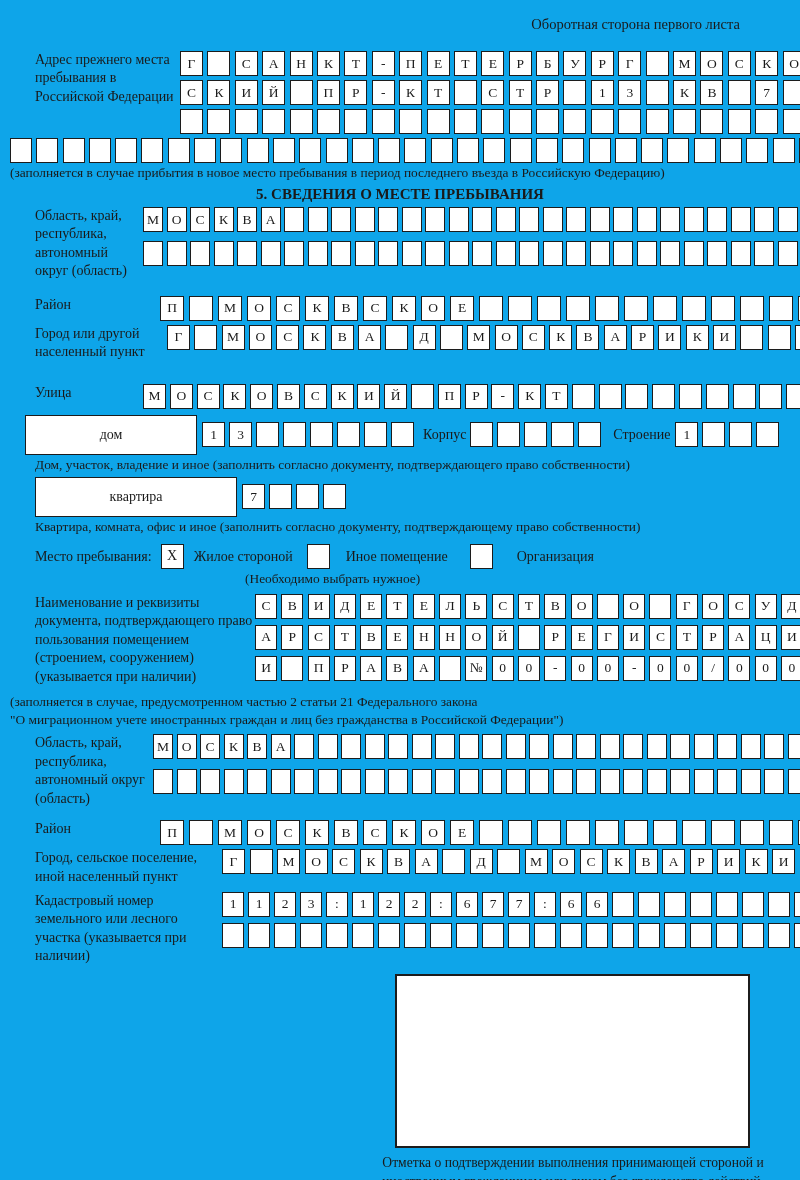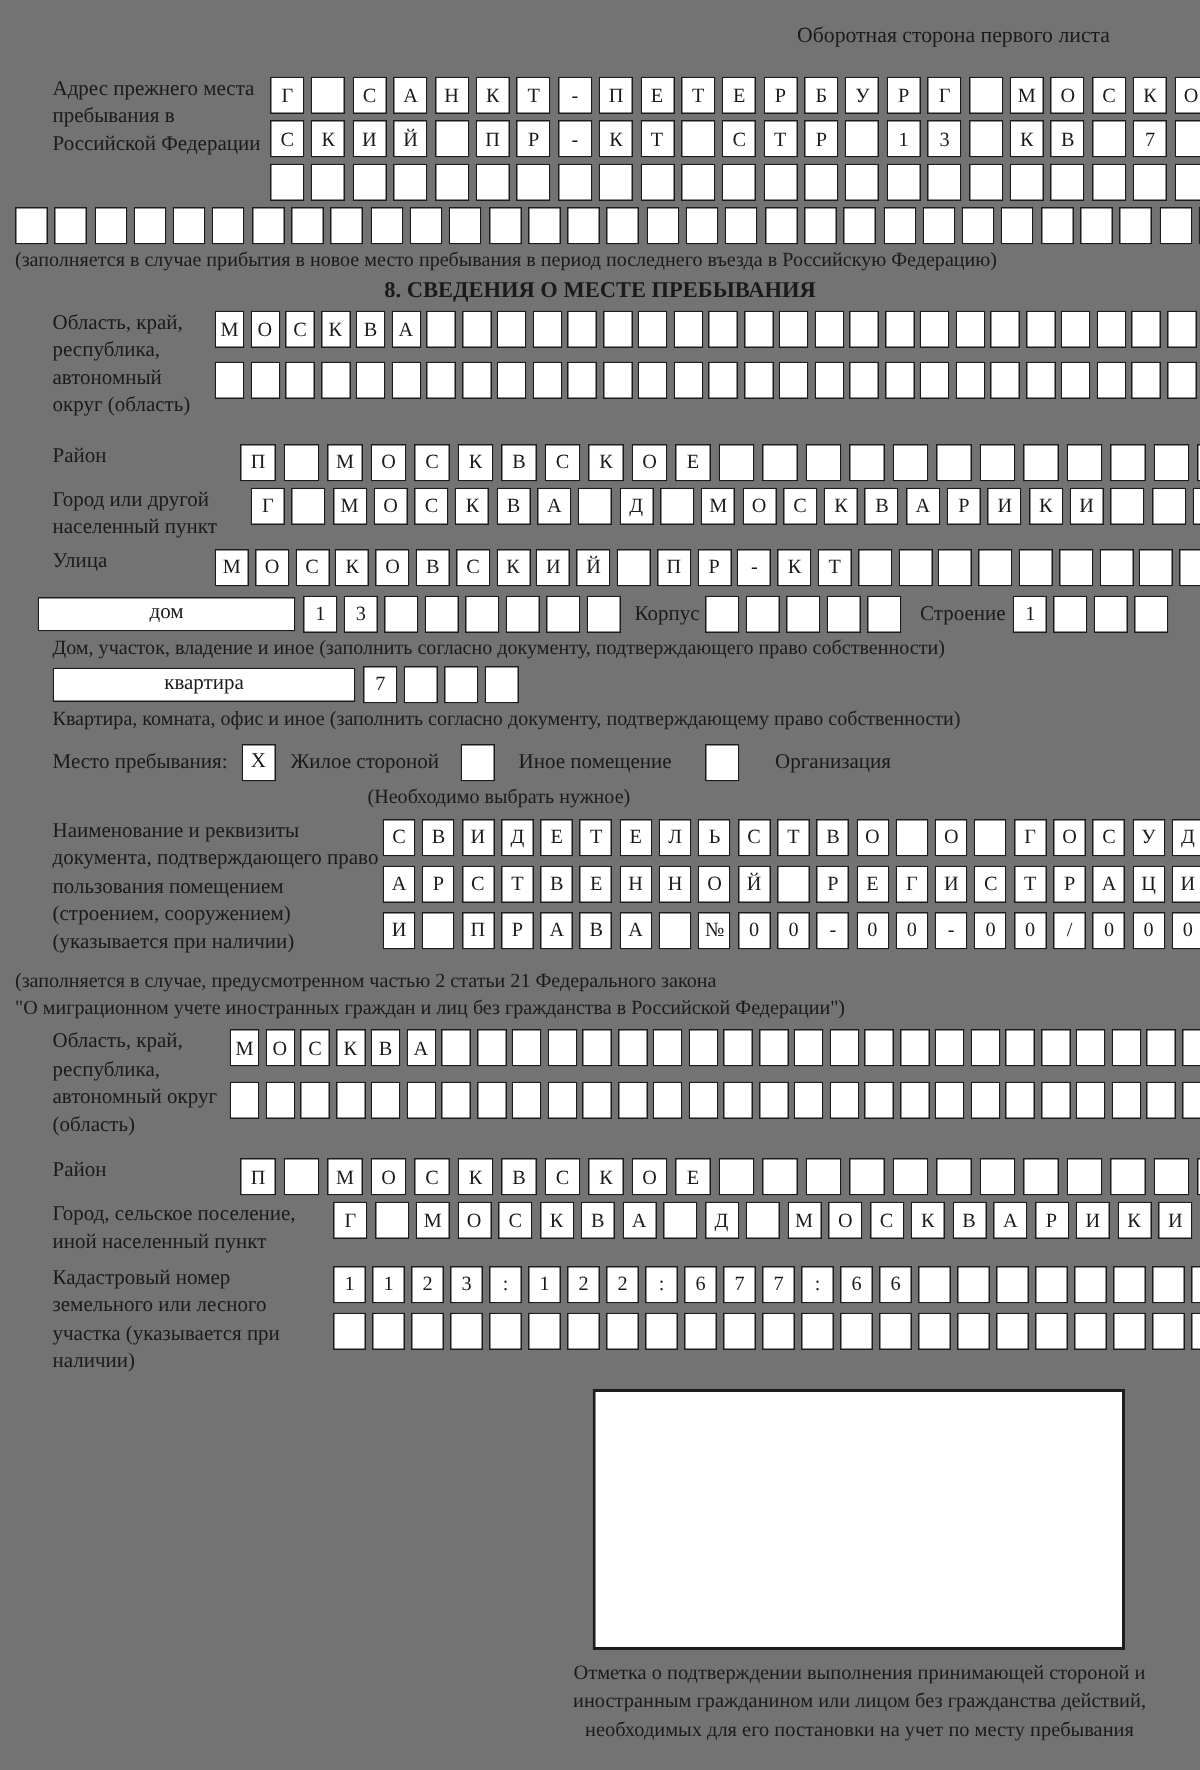--- a/index.html
+++ b/index.html
@@ -1,19 +1,19 @@
 <!DOCTYPE html>
 <html><head>
 <meta charset="utf-8">
 <style>
   html,body{margin:0;padding:0;background:#fff;}
   #page{
     position:relative;
     width:800px;height:1180px;
-    background:#737373;
+    background:#0ea5e9;
     color:#1a1a1a;
     font-family:"Liberation Serif","DejaVu Serif",serif;
     overflow:hidden;
     box-sizing:border-box;
     padding:0 10px;
   }
   .hdr-note{ text-align:right; padding:16px 50px 0 0; font-size:14.5px; }
   .frow{ display:flex; align-items:flex-start; }
   .label{ font-size:14px; line-height:1.32; padding-left:25px; box-sizing:border-box; flex:none; }
   .rows > .cells{ margin-bottom:4px; }
@@ -21,21 +21,21 @@
   .cell{
     flex:none;
     width:var(--cw,20px); height:23px;
     border:1.6px solid #1c1c1c;
     display:flex; align-items:center; justify-content:center;
     font-size:13.5px; background:#fff;
   }
   .caption{ font-size:13.4px; margin-top:2px; }
   .stitle{ text-align:center; font-weight:bold; font-size:15px; }
   .bigbox{
-    border:1.7px solid #1c1c1c; height:23px; box-sizing:border-box;
+    border:1.7px solid #1c1c1c; height:40px; box-sizing:border-box;
     display:flex; align-items:center; justify-content:center;
     font-size:14px; flex:none; background:#fff;
   }
   .inline-lbl{ font-size:14px; line-height:25px; }
   .checkbox{
     flex:none; width:23px; height:25px; border:1.7px solid #1c1c1c; box-sizing:border-box;
     display:flex; align-items:center; justify-content:center; font-size:14px; background:#fff;
   }
   .stay-row{ display:flex; margin-top:9px; padding-left:25px; }
   .stamp-box{
@@ -162,21 +162,21 @@
       <span class="cell"></span>
       <span class="cell"></span>
       <span class="cell"></span>
       <span class="cell"></span>
       <span class="cell"></span>
       <span class="cell"></span>
       <span class="cell"></span>
     </div>
   <div class="caption">(заполняется в случае прибытия в новое место пребывания в период последнего въезда в Российскую Федерацию)</div>
 
-  <div class="stitle" style="margin-top:5px">8. СВЕДЕНИЯ О МЕСТЕ ПРЕБЫВАНИЯ</div>
+  <div class="stitle" style="margin-top:5px">5. СВЕДЕНИЯ О МЕСТЕ ПРЕБЫВАНИЯ</div>
 
   <div class="frow" style="margin-top:4px">
     <div class="label" style="width:133px">Область, край, республика, автономный округ (область)</div>
     <div class="rows">
       <div class="cells" style="--cw:18px;--gap:3.5px;margin-bottom:9px">
           <span class="cell">М</span>
           <span class="cell">О</span>
           <span class="cell">С</span>
           <span class="cell">К</span>
           <span class="cell">В</span>
@@ -289,21 +289,21 @@
         <span class="cell">Р</span>
         <span class="cell">И</span>
         <span class="cell">К</span>
         <span class="cell">И</span>
         <span class="cell"></span>
         <span class="cell"></span>
         <span class="cell"></span>
       </div>
   </div>
 
-  <div class="frow" style="margin-top:4px">
+  <div class="frow" style="margin-top:22px">
     <div class="label" style="width:133px">Улица</div>
     <div class="cells" style="--cw:21px;--gap:3.8px">
         <span class="cell">М</span>
         <span class="cell">О</span>
         <span class="cell">С</span>
         <span class="cell">К</span>
         <span class="cell">О</span>
         <span class="cell">В</span>
         <span class="cell">С</span>
         <span class="cell">К</span>

